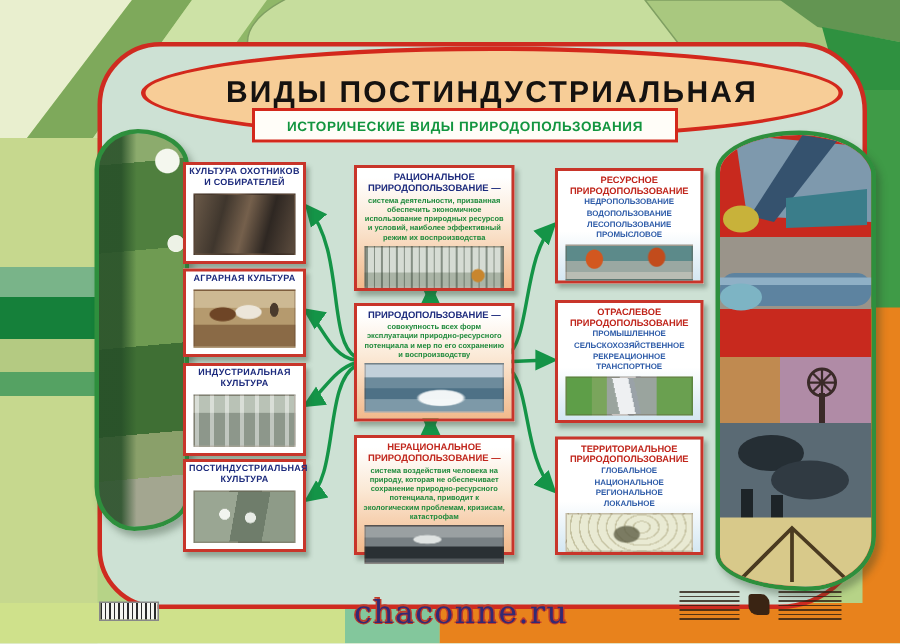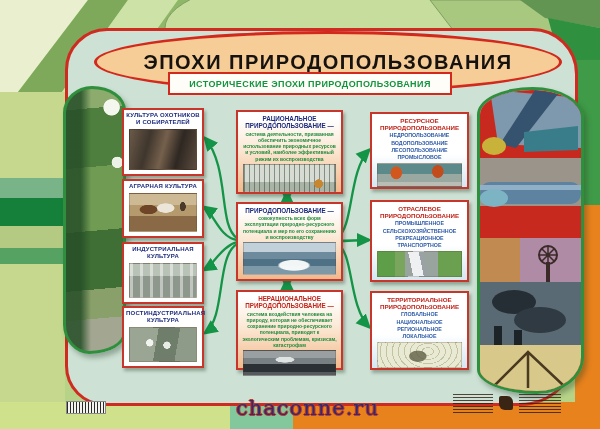--- a/index.html
+++ b/index.html
@@ -187,24 +187,24 @@
       <path d="M237,244 C216,256 226,318 205,333" marker-end="url(#ah)"></path>
       <path d="M337,238 C354,228 348,172 369,150" marker-end="url(#ah)"></path>
       <path d="M337,241 C350,241 356,240 369,240" marker-end="url(#ah)"></path>
       <path d="M337,244 C354,252 348,305 369,327" marker-end="url(#ah)"></path>
       <path d="M287,200.5 L287,192" marker-start="url(#ah)" marker-end="url(#ah)"></path>
       <path d="M287,279 L287,287.5" marker-start="url(#ah)" marker-end="url(#ah)"></path>
     </g>
   </svg>
 
   <div class="abs title-ellipse">
-    <span class="title-text">ЭПОХИ ПРИРОДОПОЛЬЗОВАНИЯ</span>
+    <span class="title-text">ВИДЫ ПОСТИНДУСТРИАЛЬНАЯ</span>
   </div>
   <div class="abs subtitle-box">
-    <span class="subtitle-text">ИСТОРИЧЕСКИЕ ЭПОХИ ПРИРОДОПОЛЬЗОВАНИЯ</span>
+    <span class="subtitle-text">ИСТОРИЧЕСКИЕ ВИДЫ ПРИРОДОПОЛЬЗОВАНИЯ</span>
   </div>
 
   <div class="abs box b-ep1">
     <div class="lbl">КУЛЬТУРА ОХОТНИКОВ И СОБИРАТЕЛЕЙ</div>
     <div class="ph ph-hunters"></div>
   </div>
   <div class="abs box b-ep2">
     <div class="lbl">АГРАРНАЯ КУЛЬТУРА</div>
     <div class="ph ph-agrarian"></div>
   </div>

